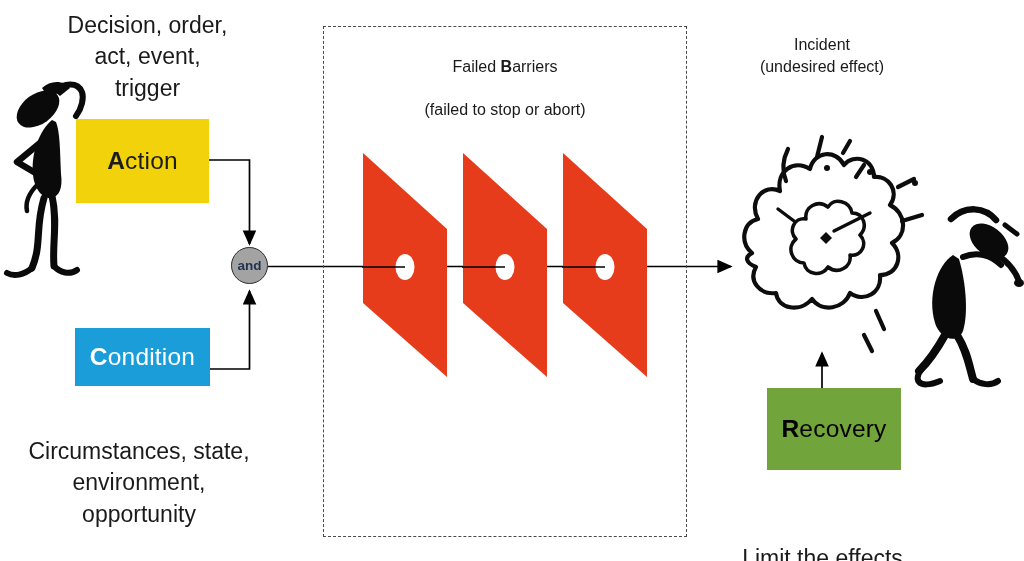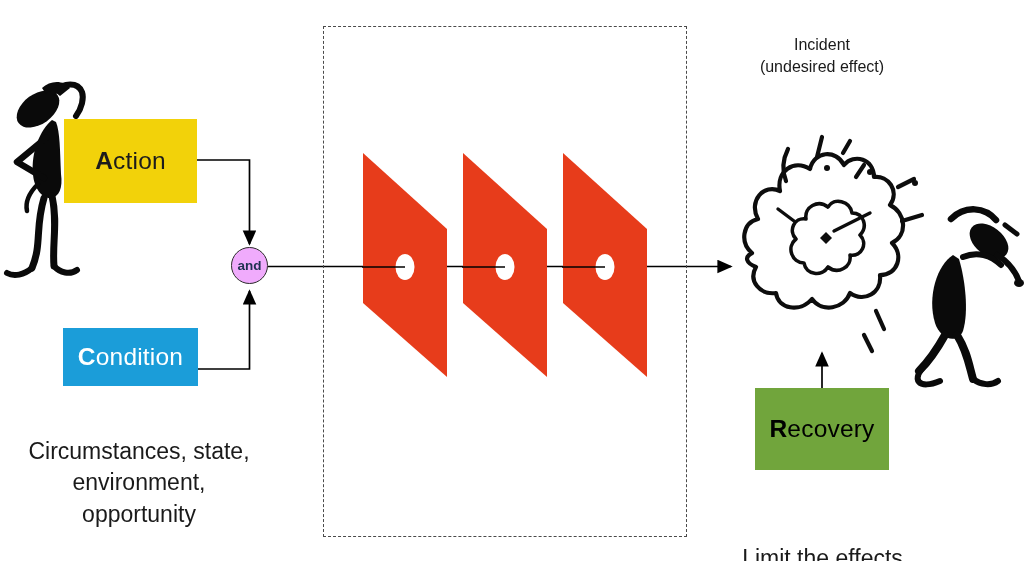--- a/index.html
+++ b/index.html
@@ -10,29 +10,29 @@
   .layer{position:absolute;left:0;top:0;width:1024px;height:561px;pointer-events:none;}
   .note{position:absolute;text-align:center;white-space:pre-line;line-height:1.36;font-size:16px;}
   #event-note{left:30px;top:10px;width:235px;font-size:23px;}
   #condition-note{left:4px;top:436px;width:270px;font-size:23px;}
   #incident-note{left:703px;top:34px;width:238px;}
   #recovery-note{left:717px;top:499px;width:211px;font-size:23px;margin-top:44px;}
   #barrier-title{left:323px;top:34px;width:364px;}
   #barrier-note{left:323px;top:438px;width:364px;}
   .box{
     position:absolute;display:flex;align-items:center;justify-content:center;
-    font-size:24.5px;letter-spacing:.2px;
+    font-size:24.5px;letter-spacing:.2px;margin-left:12px;
   }
   #action-box{left:64px;top:119px;width:133px;height:84px;background:var(--action);color:#1c1c1c;}
   #condition-box{left:63px;top:328px;width:135px;height:58px;background:var(--condition);color:#fff;}
   #recovery-box{left:755px;top:388px;width:134px;height:82px;background:var(--recovery);color:#000000;}
   .b{font-weight:bold;}
   #and-circle{
     position:absolute;left:231px;top:247px;width:37px;height:37px;box-sizing:border-box;
-    border:1.7px solid #2b2b2b;border-radius:50%;background:#f0abfc;
+    border:1.7px solid #2b2b2b;border-radius:50%;background:#a3a3a3;
     display:flex;align-items:center;justify-content:center;
     font-size:13.5px;font-weight:bold;color:var(--and-text,#1f3250);
   }
   #barrier-frame{
     position:absolute;left:323px;top:26px;width:364px;height:511px;box-sizing:border-box;
     border:1.7px dashed #4a4a4a;background:transparent;
   }
 </style>
 </head>
 <body>
@@ -109,37 +109,44 @@
       <path d="M60,52 C44,62 34,94 42,120 C47,136 64,142 70,128 C76,108 72,76 66,56 Z"></path>
       <path d="M64,132 C74,148 76,162 80,176" fill="none" stroke="#0a0a0a" stroke-width="8" stroke-linecap="round"></path>
       <path d="M80,176 C88,182 98,183 105,178" fill="none" stroke="#0a0a0a" stroke-width="6" stroke-linecap="round"></path>
       <path d="M52,132 C42,150 36,158 26,168" fill="none" stroke="#0a0a0a" stroke-width="8" stroke-linecap="round"></path>
       <path d="M34,160 C16,177 26,187 47,178" fill="none" stroke="#0a0a0a" stroke-width="6" stroke-linecap="round"></path>
     </g>
   </svg>
 
   <div id="barrier-frame"></div>
 
+  <div class="note" id="event-note">Decision, order,
+act, event,
+trigger</div>
 
   <div class="box" id="action-box">
     <span><span class="b">A</span><span>ction</span></span>
   </div>
 
   <div class="box" id="condition-box">
     <span><span class="b">C</span><span>ondition</span></span>
   </div>
 
   <div class="note" id="condition-note">Circumstances, state,
 environment,
 opportunity</div>
 
   <div id="and-circle">
     <span>and</span>
   </div>
 
+  <div class="note" id="barrier-title">
+    <div><span>Failed </span><span class="b">B</span><span>arriers</span></div>
+    <div>(failed to stop or abort)</div>
+  </div>
 
 
   <div class="note" id="incident-note">Incident
 (undesired effect)</div>
 
   <div class="box" id="recovery-box">
     <span><span class="b">R</span><span>ecovery</span></span>
   </div>
 
   <div class="note" id="recovery-note">Limit the effects</div>

